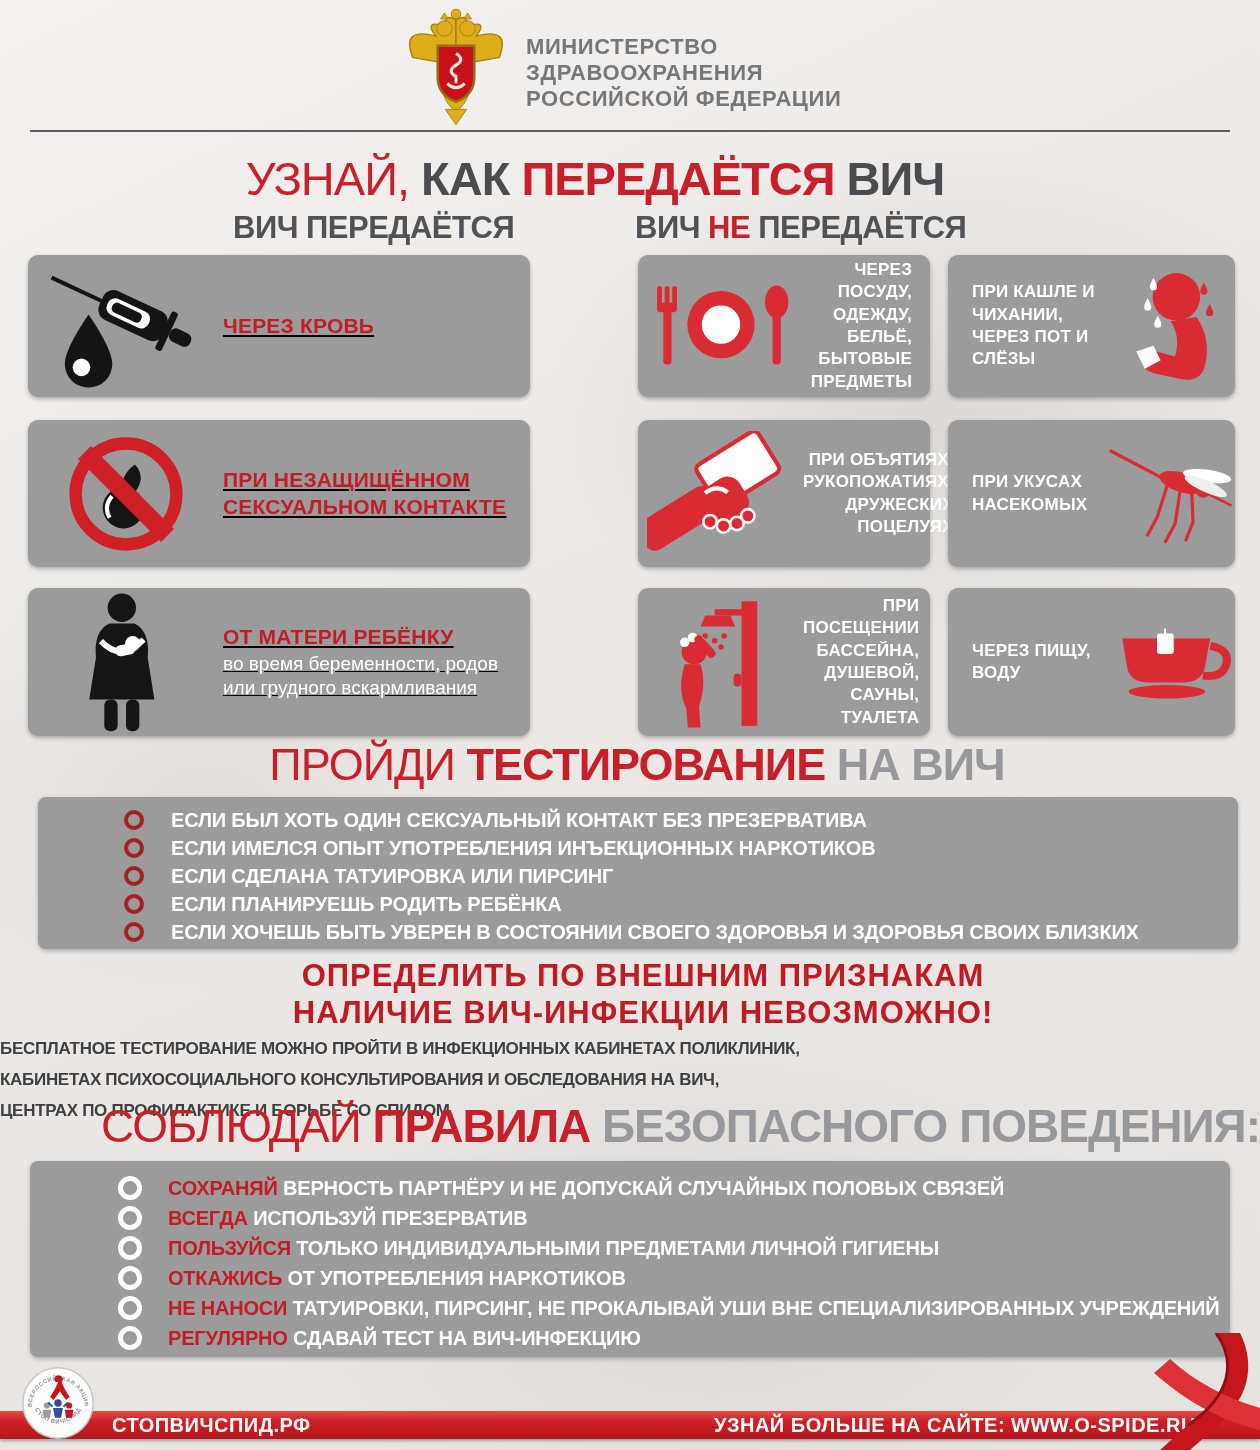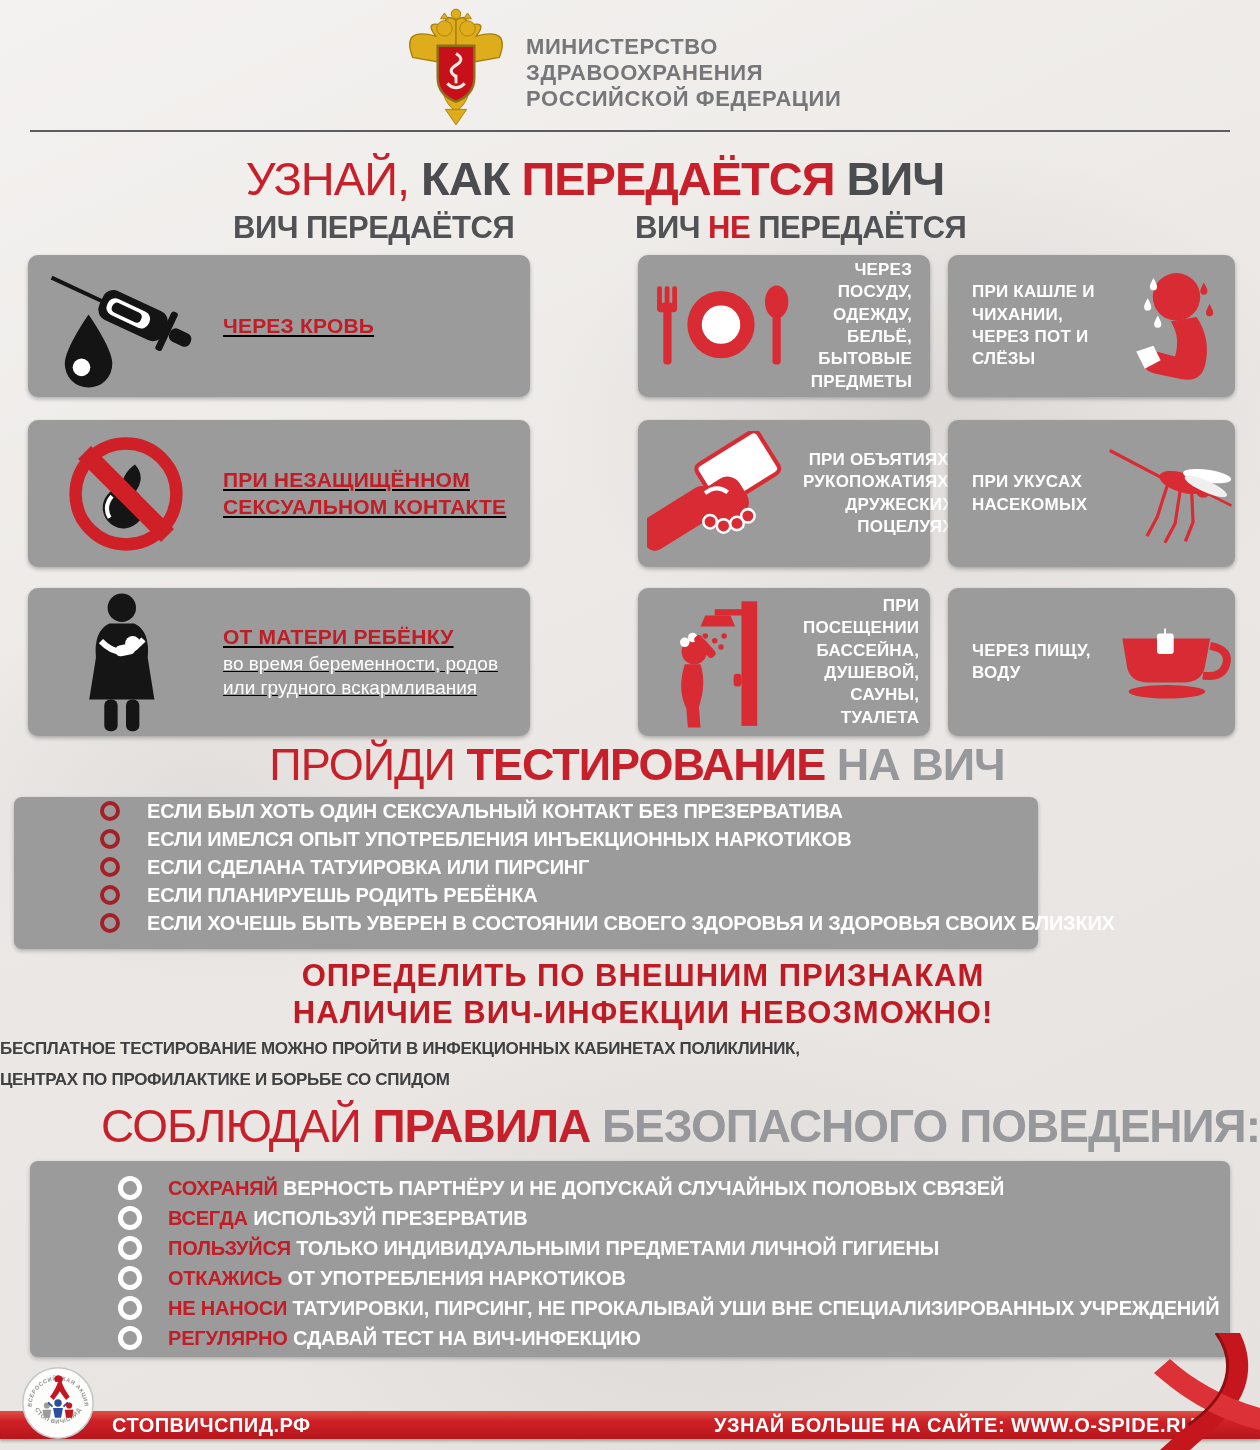--- a/index.html
+++ b/index.html
@@ -39,22 +39,22 @@
   .lc-title{font-size:21px;font-weight:bold;color:#c21d26;letter-spacing:.2px;line-height:1.25;}
   .lc-sub{font-size:19px;color:#fff;line-height:1.25;margin-top:2px;}
   .ra-icon{flex:none;width:165px;display:flex;align-items:center;justify-content:center;}
   .ra-text{flex:1;padding-right:18px;text-align:right;}
   .rb-text{flex:1;padding-left:24px;text-align:left;}
   .rb-icon{flex:none;width:130px;display:flex;align-items:center;justify-content:center;}
   .rc-label{font-size:17px;font-weight:bold;color:#fff;line-height:1.32;letter-spacing:.2px;}
   
   .testing-heading{position:absolute;left:0;top:739px;width:1274px;text-align:center;
     font-size:45px;font-weight:bold;letter-spacing:-1px;white-space:nowrap;}
-  .testing-box{position:absolute;left:14px;top:797px;width:1024px;height:152px;background:#9b9b9b;
-    border-radius:8px;box-shadow:0 2px 4px rgba(0,0,0,.25);box-sizing:border-box;}
+  .testing-box{position:absolute;left:38px;top:797px;width:1200px;height:152px;background:#9b9b9b;
+    border-radius:8px;box-shadow:0 2px 4px rgba(0,0,0,.25);padding-top:9px;box-sizing:border-box;}
   .t-item{display:flex;align-items:center;height:28px;padding-left:86px;}
   .t-bullet{flex:none;width:12px;height:12px;border:4px solid #a42027;border-radius:50%;
     margin-right:27px;box-sizing:content-box;background:transparent;}
   .t-text{font-size:20px;font-weight:bold;color:#fff;letter-spacing:-.2px;white-space:nowrap;}
   
   .warning-red{position:absolute;left:0;top:957px;width:1260px;text-align:center;
     font-size:31px;font-weight:bold;color:#bf1b24;line-height:37px;letter-spacing:1px;margin-left:13px;}
   .warning-body{position:absolute;left:0;top:1033px;width:1260px;text-align:left;
     font-size:17px;font-weight:bold;color:#3f4042;line-height:31px;letter-spacing:-.3px;}
   
@@ -308,20 +308,21 @@
         <span class="t-text">ЕСЛИ ХОЧЕШЬ БЫТЬ УВЕРЕН В СОСТОЯНИИ СВОЕГО ЗДОРОВЬЯ И ЗДОРОВЬЯ СВОИХ БЛИЗКИХ</span>
       </div>
   </div>
 
   <div class="warning-red">
     <div>ОПРЕДЕЛИТЬ ПО ВНЕШНИМ ПРИЗНАКАМ</div>
     <div>НАЛИЧИЕ ВИЧ-ИНФЕКЦИИ НЕВОЗМОЖНО!</div>
   </div>
   <div class="warning-body">
     <div>БЕСПЛАТНОЕ ТЕСТИРОВАНИЕ МОЖНО ПРОЙТИ В ИНФЕКЦИОННЫХ КАБИНЕТАХ ПОЛИКЛИНИК,</div>
+    <div>КАБИНЕТАХ ПСИХОСОЦИАЛЬНОГО КОНСУЛЬТИРОВАНИЯ И ОБСЛЕДОВАНИЯ НА ВИЧ,</div>
     <div>ЦЕНТРАХ ПО ПРОФИЛАКТИКЕ И БОРЬБЕ СО СПИДОМ</div>
   </div>
 
   <div class="rules-heading">
     <span class="red-light">СОБЛЮДАЙ </span><span class="red-bold">ПРАВИЛА</span><span class="gray-bold"> БЕЗОПАСНОГО ПОВЕДЕНИЯ:</span>
   </div>
 
   <div class="rules-box">
     <div class="r-item">
         <span class="r-bullet"></span>

